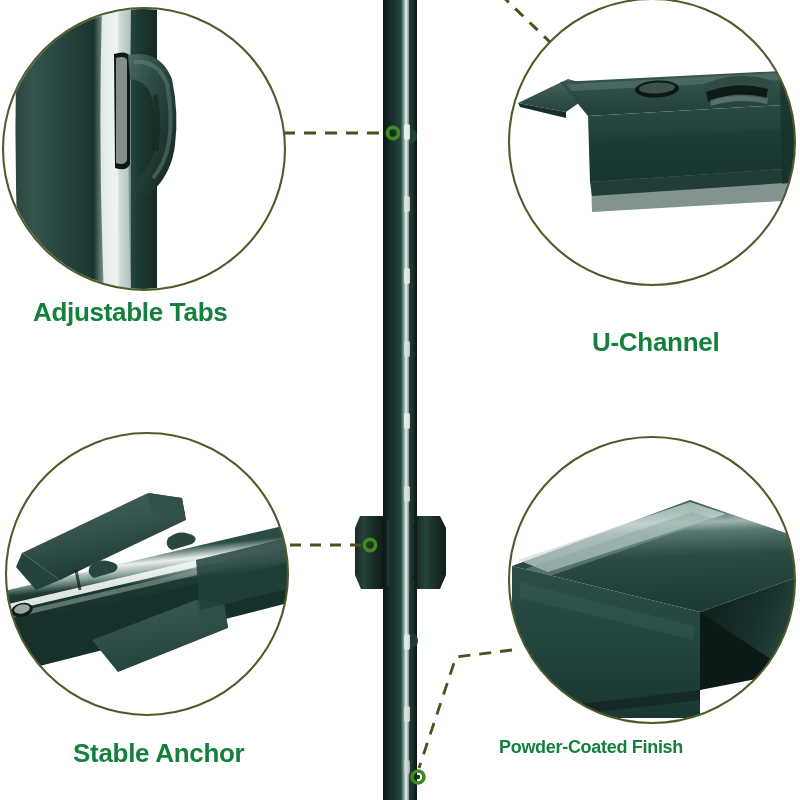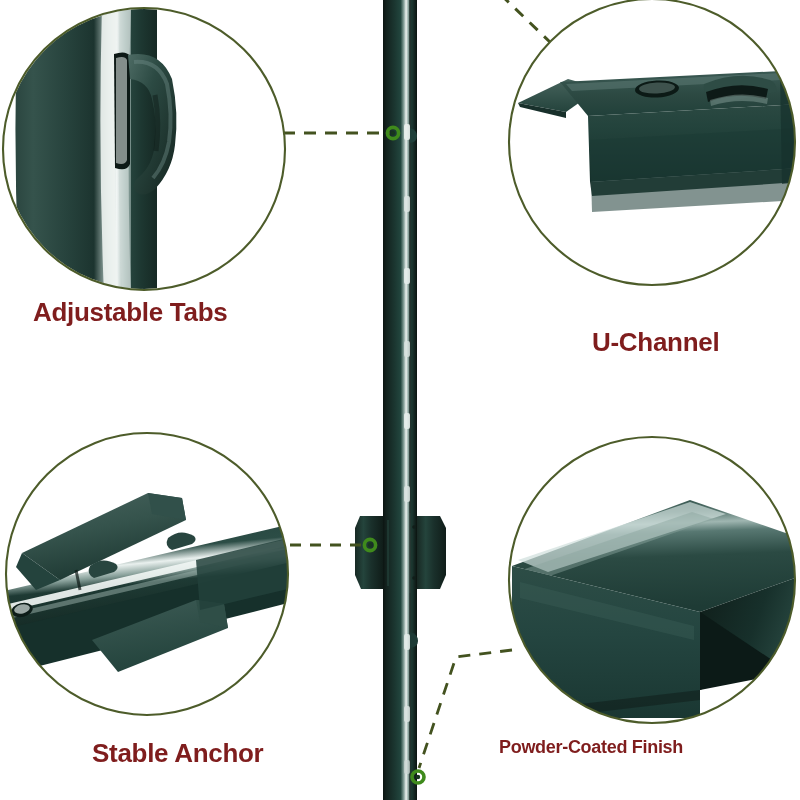--- a/index.html
+++ b/index.html
@@ -19,29 +19,29 @@
   #artboard {
     position: absolute;
     inset: 0;
     width: 800px;
     height: 800px;
   }
   .feature-label {
     position: absolute;
     font-family: "Liberation Sans", "DejaVu Sans", sans-serif;
     font-weight: bold;
-    color: #7f1d1d;
+    color: #15803d;
     letter-spacing: -0.3px;
     white-space: nowrap;
     line-height: 1;
     font-size: 26px;
   }
   #label-adjustable-tabs { left: 33px;  top: 299px; }
   #label-u-channel       { left: 592px; top: 301px; margin-top: 28px; }
-  #label-stable-anchor   { left: 92px;  top: 740px; }
+  #label-stable-anchor   { left: 73px;  top: 740px; }
   #label-powder-coated   { left: 499px; top: 738px; font-size: 18px; }
 </style>
 </head>
 <body>
 
 <div id="stage">
 
   <svg id="artboard" viewBox="0 0 800 800" xmlns="http://www.w3.org/2000/svg">
     <defs>
 

